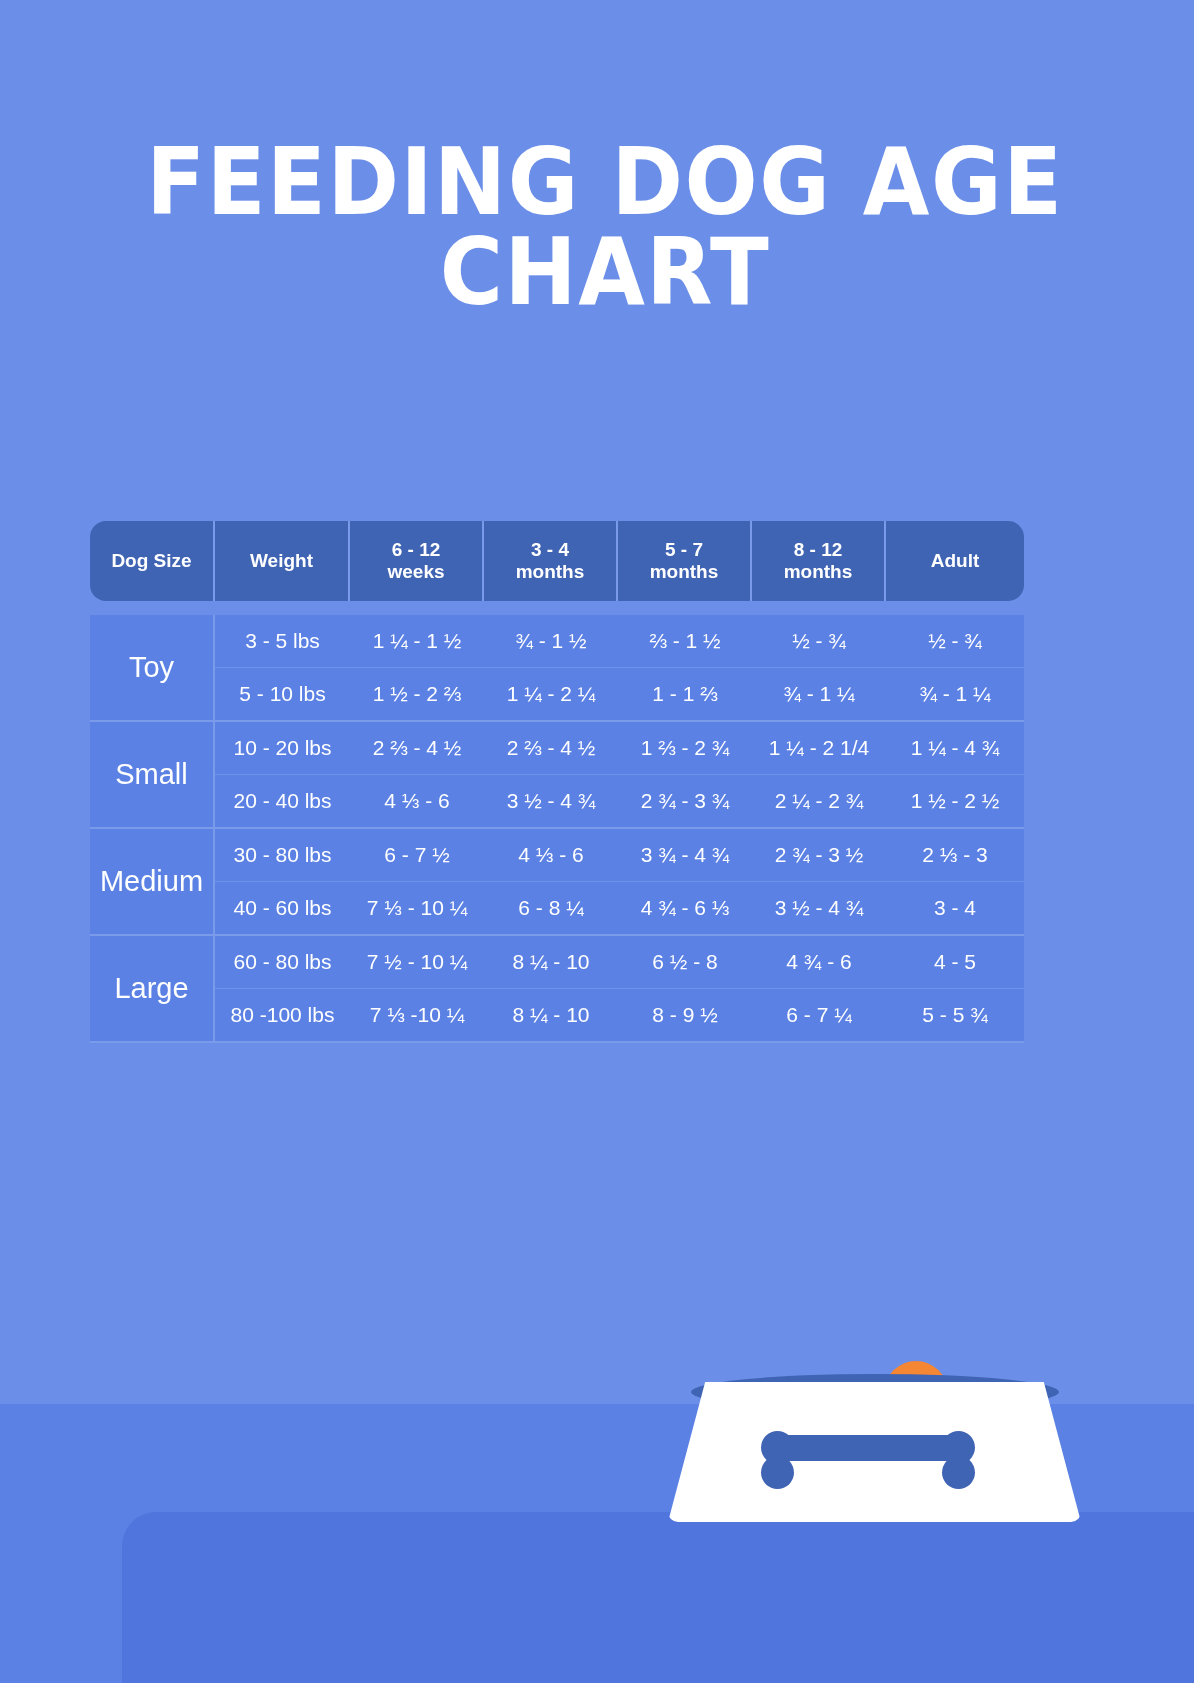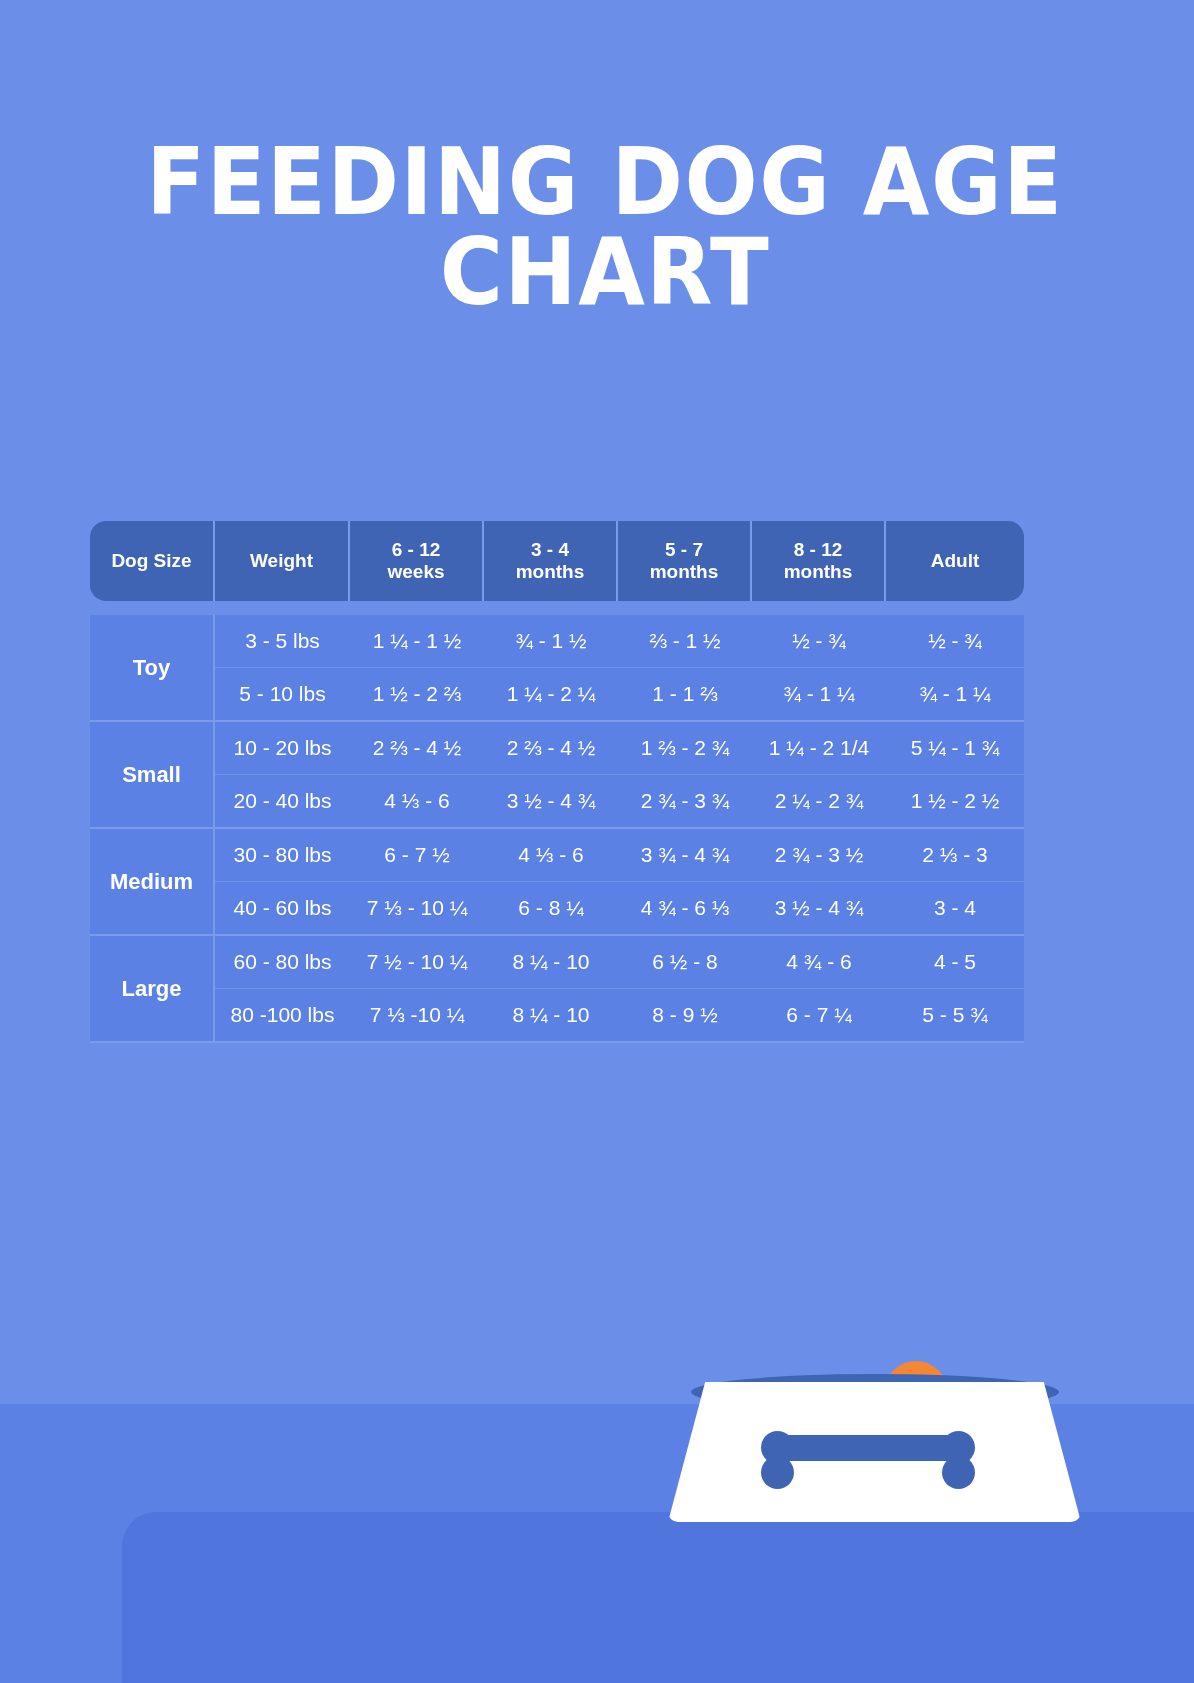--- a/index.html
+++ b/index.html
@@ -111,22 +111,22 @@
     background: #5a81e3;
     color: #ffffff;
     font-size: 21px;
     text-align: center;
     height: 52px;
     vertical-align: middle;
     border-bottom: 2px solid #7a9aea;
     padding: 0 6px;
   }
   td.size-cell {
-    font-weight: 700;
-    font-size: 22px;
+    font-weight: 400;
+    font-size: 29px;
     border-right: 2px solid #7a9aea;
     border-bottom: 2px solid #7a9aea;
   }
   tbody tr.group-end td { border-bottom: 2px solid #7a9aea; }
   tbody tr.row-inner td:not(.size-cell) { border-bottom: 1px solid #6e93e8; }
 
   
   col.c-size   { width: 125px; }
   col.c-weight { width: 135px; }
   col.c-data   { width: 134px; }
@@ -260,21 +260,21 @@
         <td>¾ - 1 ¼</td>
       </tr>
 
       <tr class="row-inner">
         <td class="size-cell" rowspan="2">Small</td>
         <td>10 - 20 lbs</td>
         <td>2 ⅔ - 4 ½</td>
         <td>2 ⅔ - 4 ½</td>
         <td>1 ⅔ - 2 ¾</td>
         <td>1 ¼ - 2 1/4</td>
-        <td>5 ¼ - 1 ¾</td>
+        <td>1 ¼ - 4 ¾</td>
       </tr>
       <tr class="group-end">
         <td>20 - 40 lbs</td>
         <td>4 ⅓ - 6</td>
         <td>3 ½ - 4 ¾</td>
         <td>2 ¾ - 3 ¾</td>
         <td>2 ¼ - 2 ¾</td>
         <td>1 ½ - 2 ½</td>
       </tr>
 

